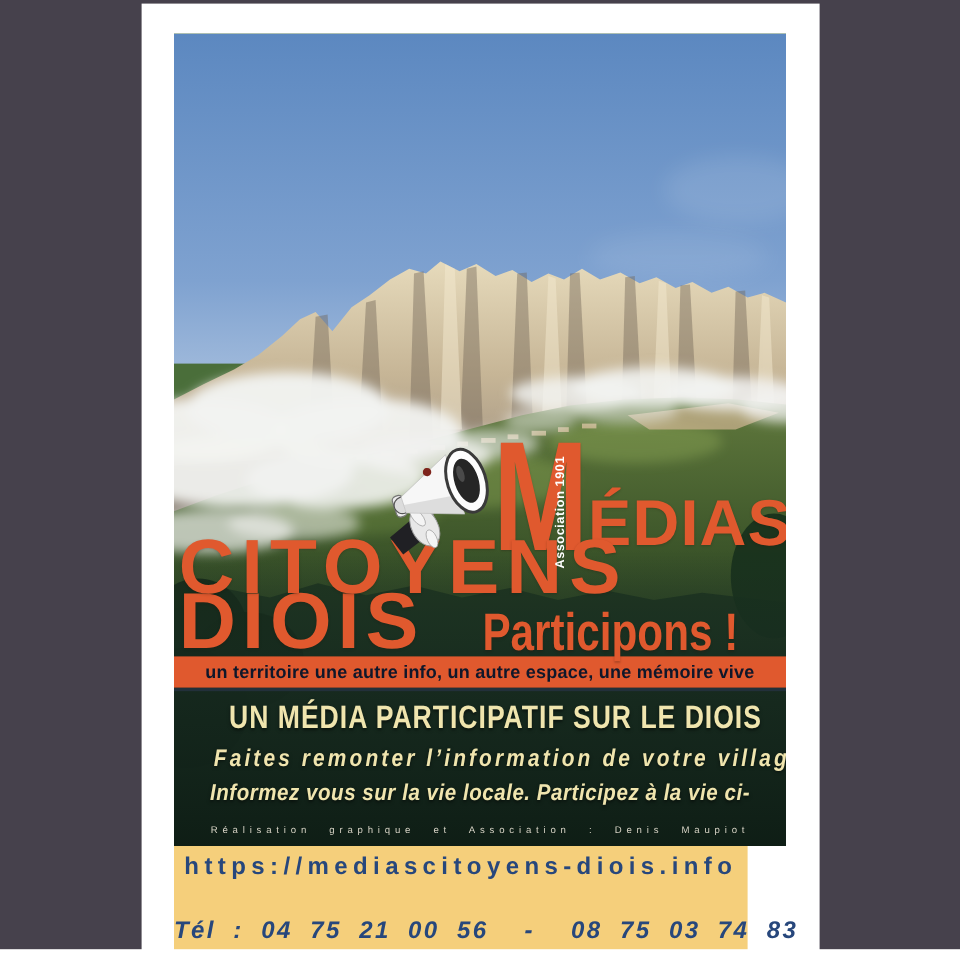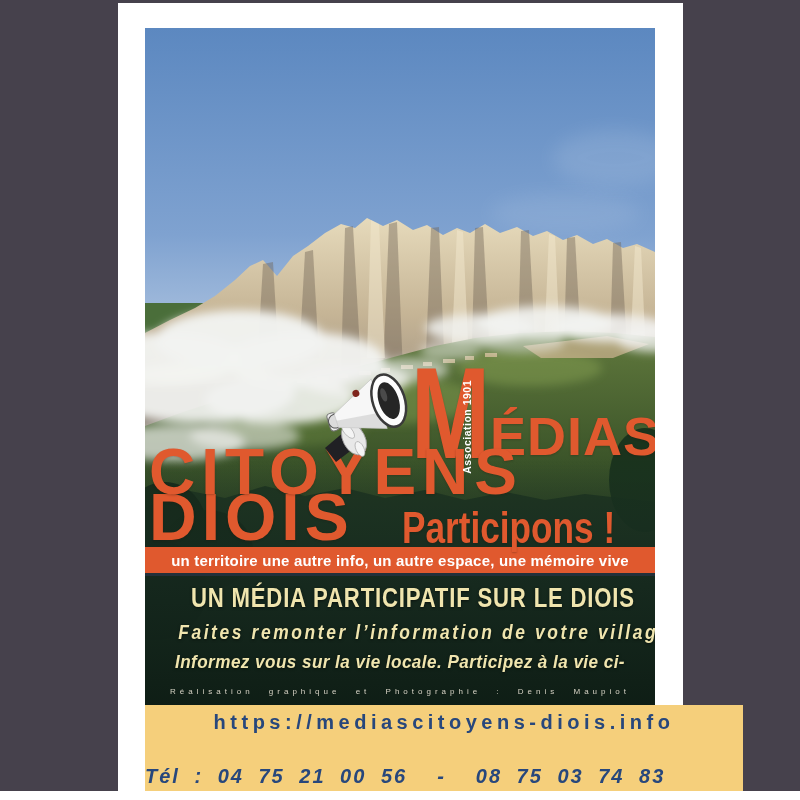--- a/index.html
+++ b/index.html
@@ -16,31 +16,31 @@
   .orange{color:#e0592e;font-weight:bold;text-shadow:0 1px 2px rgba(40,20,10,.25);}
   .m-big{left:266px;top:320px;font-size:130px;transform:scaleX(.73);transform-origin:0 0;letter-spacing:0;}
   .medias-rest{left:345px;top:381px;font-size:54px;letter-spacing:1px;}
   .assoc{left:317px;top:352px;z-index:4;color:#ffffff;font-weight:bold;font-size:10.5px;
          letter-spacing:.5px;writing-mode:vertical-rl;transform:rotate(180deg);}
   .citoyens{left:4px;top:412px;font-size:64px;letter-spacing:6px;}
   .diois{left:4px;top:456px;font-size:66px;letter-spacing:5px;}
   .participons{left:257px;top:478px;font-size:44px;transform:scaleX(.8);transform-origin:0 0;z-index:3;}
   .banner{position:absolute;left:0;top:519px;width:510px;height:26px;background:#e0592e;z-index:2;
           display:flex;align-items:center;justify-content:center;}
-  .banner span{color:#ffffff;font-weight:bold;font-size:15px;letter-spacing:.2px;white-space:nowrap;}
+  .banner span{color:#0f172a;font-weight:bold;font-size:15px;letter-spacing:.2px;white-space:nowrap;}
   .center-line{left:0;right:0;text-align:center;transform-origin:50% 0;}
   .tag1{top:557px;font-size:27px;font-weight:bold;color:#f0e5ae;letter-spacing:1px;
         transform:scaleX(.82);text-shadow:0 1px 3px rgba(0,0,0,.55);}
   .tag2{top:594px;font-size:20px;font-weight:bold;font-style:italic;color:#f0e5ae;letter-spacing:3px;
         transform:scaleX(.87);text-shadow:0 1px 3px rgba(0,0,0,.55);}
   .tag3{top:624px;font-size:19px;font-weight:bold;font-style:italic;color:#f0e5ae;letter-spacing:.5px;
         transform:scaleX(.9);text-shadow:0 1px 3px rgba(0,0,0,.55);}
   .credit{top:660px;font-size:8px;color:#d6d2c4;letter-spacing:4px;word-spacing:9px;transform:scaleX(1);}
   .mega{position:absolute;left:170px;top:330px;width:115px;height:135px;z-index:3;}
-  .contact{position:absolute;left:27px;top:702px;width:598px;height:86px;background:#f5cf7b;}
+  .contact{position:absolute;left:27px;top:702px;width:478px;height:86px;background:#f5cf7b;}
   .contact .cline{position:absolute;left:0;right:0;text-align:center;line-height:1;color:#27477c;
                   font-weight:bold;font-size:20px;white-space:nowrap;}
   .web{top:7px;letter-spacing:4.5px;}
   .email{top:35px;letter-spacing:1.5px;}
   .tel{top:61px;font-style:italic;letter-spacing:2px;word-spacing:7px;
        display:flex;column-gap:30px;}
 </style>
 </head>
 <body>
 
@@ -158,21 +158,21 @@
     <div class="ovl orange citoyens">CITOYENS</div>
     <div class="ovl orange participons">Participons !</div>
 
     <div class="banner">
       <span>un territoire une autre info, un autre espace, une mémoire vive</span>
     </div>
 
     <div class="ovl center-line tag1">UN MÉDIA PARTICIPATIF SUR LE DIOIS</div>
     <div class="ovl center-line tag2">Faites remonter l’information de votre village</div>
     <div class="ovl center-line tag3">Informez vous sur la vie locale. Participez à la vie ci-</div>
-    <div class="ovl center-line credit">Réalisation graphique et Photographie : Denis Maupiot</div>
+    <div class="ovl center-line credit">Réalisation graphique et Association : Denis Maupiot</div>
 
     <svg class="mega" viewBox="0 0 115 135">
       <g transform="translate(69,41)">
         <polygon points="-59,49 -33,27 -22,43 -48,63" fill="#202024"></polygon>
         <g transform="rotate(-14 -29 31)">
           <rect x="-34" y="16" width="11" height="28" rx="4.5" fill="#ececec" stroke="#8a8a8a" stroke-width="1"></rect>
         </g>
         <ellipse cx="-30" cy="40" rx="11" ry="17" fill="#e8e8e8" transform="rotate(-28 -30 40)" stroke="#9a9a9a" stroke-width=".8"></ellipse>
         <ellipse cx="-36" cy="32" rx="4" ry="9" fill="#f4f4f4" transform="rotate(-40 -36 32)" stroke="#a0a0a0" stroke-width=".6"></ellipse>
         <ellipse cx="-24" cy="50" rx="4" ry="8" fill="#f4f4f4" transform="rotate(-25 -24 50)" stroke="#a0a0a0" stroke-width=".6"></ellipse>

